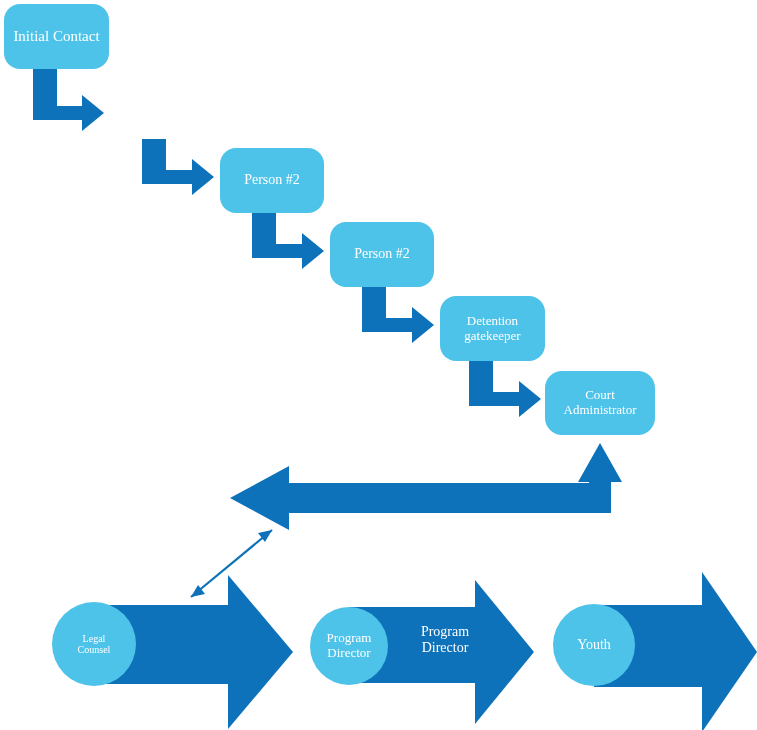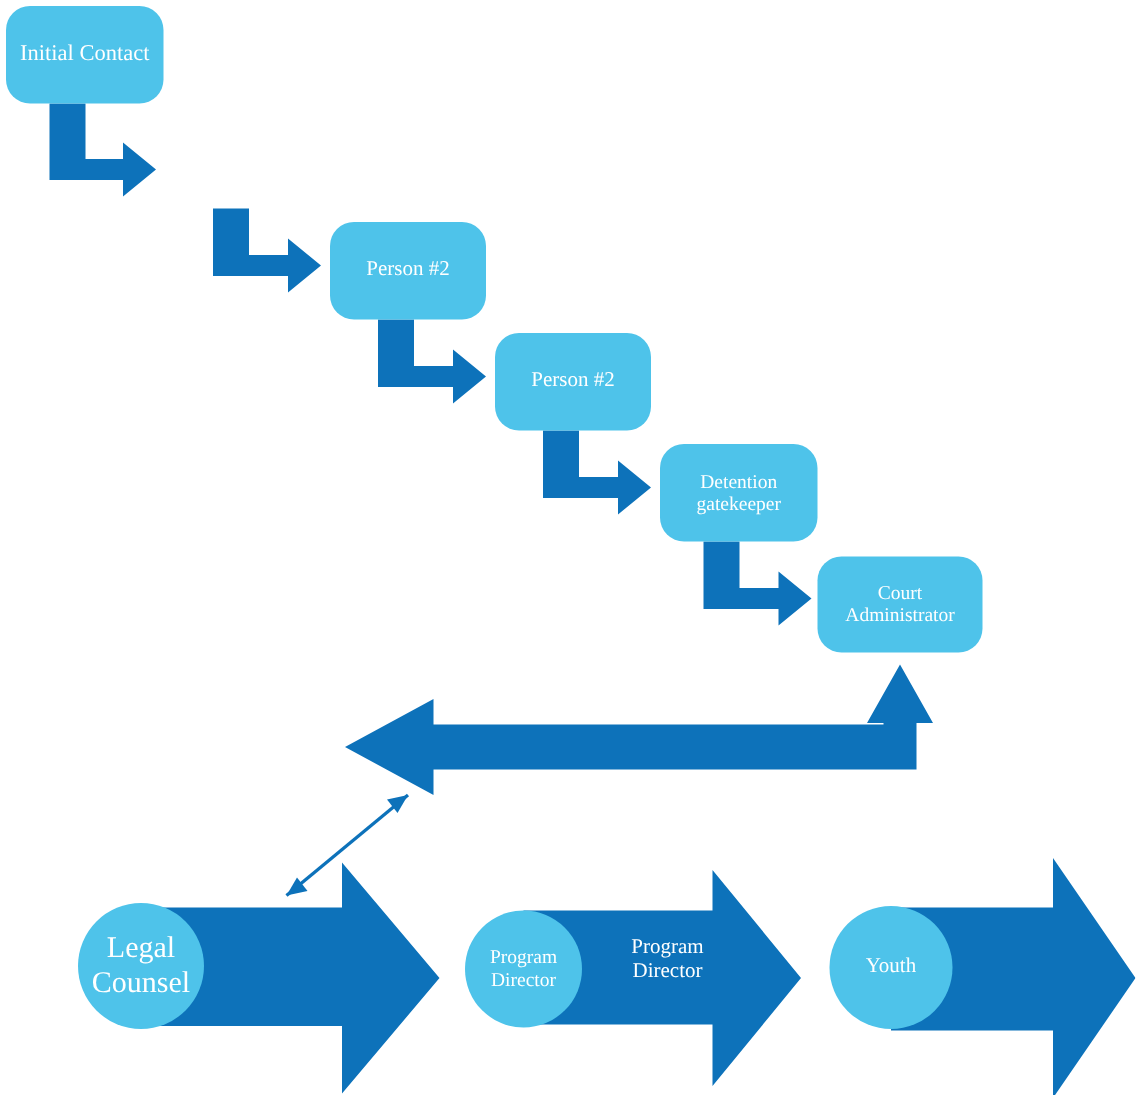--- a/index.html
+++ b/index.html
@@ -58,23 +58,23 @@
     text-align: center;
     line-height: 1.15;
     z-index: 6;
     white-space: pre-line;
   }
   .b1 { left: 4px;   top: 4px;   width: 105px; height: 65px; font-size: 15px; }
   .b2 { left: 110px; top: 73px;  width: 108px; height: 66px; font-size: 15px; }
   .b3 { left: 220px; top: 148px; width: 104px; height: 65px; font-size: 14px; }
   .b4 { left: 330px; top: 222px; width: 104px; height: 65px; font-size: 14px; }
   .b5 { left: 440px; top: 296px; width: 105px; height: 65px; font-size: 13px; align-items: center; }
-  .b6 { left: 545px; top: 371px; width: 110px; height: 64px; font-size: 13px; }
+  .b6 { left: 545px; top: 371px; width: 110px; height: 64px; font-size: 13px; border-radius: 17px; }
 
-  .c1 { left: 52px;  top: 602px; width: 84px; height: 84px; font-size: 20px; }
+  .c1 { left: 52px;  top: 602px; width: 84px; height: 84px; font-size: 10px; }
   .c2 { left: 310px; top: 607px; width: 78px; height: 78px; font-size: 13px; }
   .c3 { left: 553px; top: 604px; width: 82px; height: 82px; font-size: 14px; align-items: center; }
 
   .al1 { left: 390px; top: 624px; width: 110px; font-size: 14px; }
 </style>
 </head>
 <body>
 
 <div id="canvas">
 

